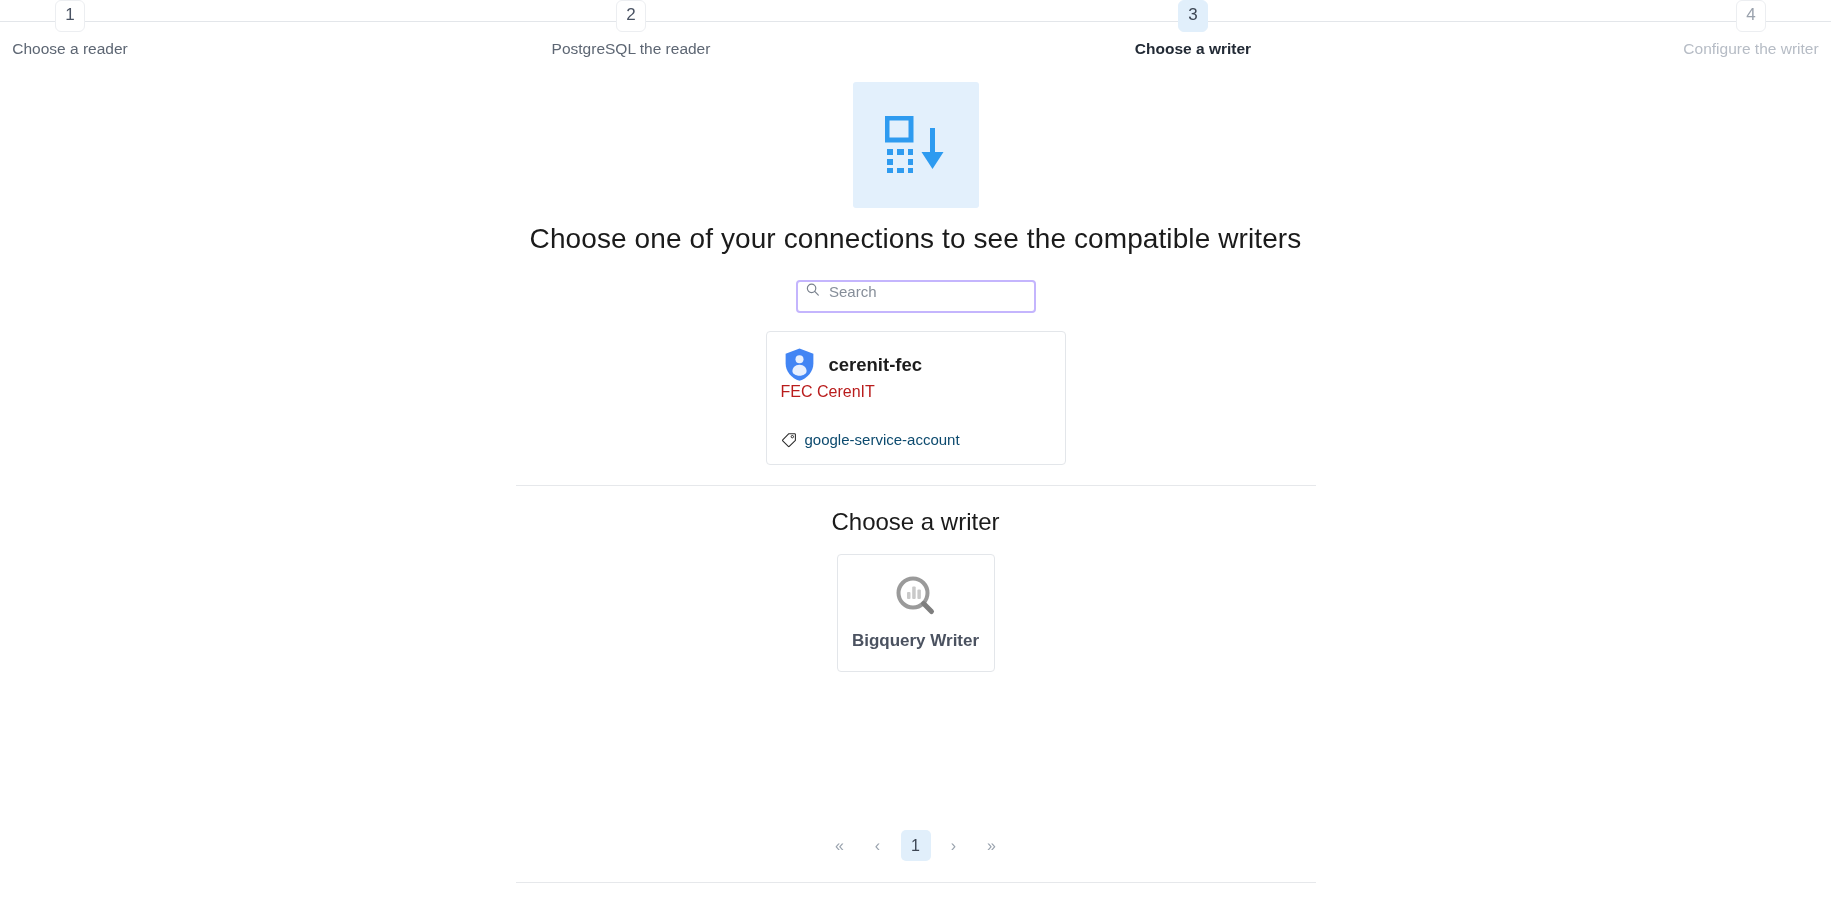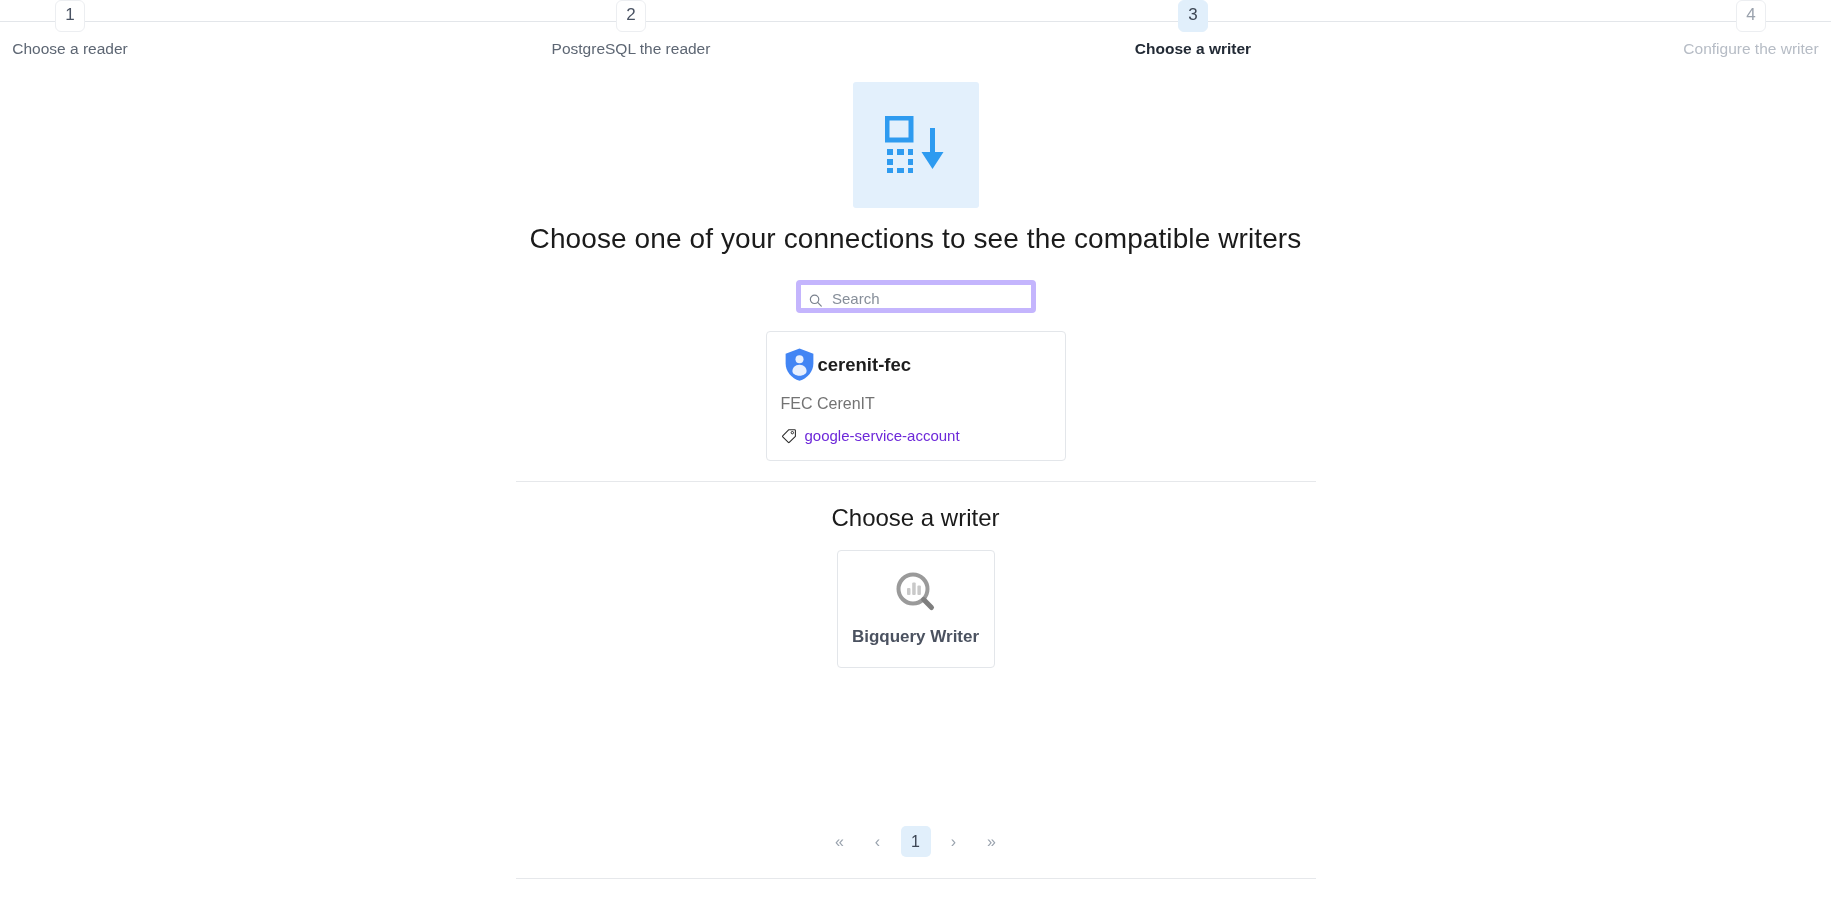--- a/index.html
+++ b/index.html
@@ -96,25 +96,25 @@
 
   
   .search-row {
     display: flex;
     justify-content: center;
     margin-top: 25px;
   }
   .search-box {
     width: 240px;
     height: 33px;
-    border: 5px solid #c4b5fd;
+    border: 2px solid #c4b5fd;
     border-radius: 4px;
     background: #fff;
     display: flex;
-    align-items: flex-end;
+    align-items: flex-start;
     padding: 0 8px;
     gap: 8px;
   }
   .search-box input {
     border: none;
     outline: none;
     font-size: 15px;
     font-family: "Liberation Sans", sans-serif;
     color: #3a4250;
     width: 100%;
@@ -132,38 +132,39 @@
     width: 300px;
     border: 1px solid #e3e6ea;
     border-radius: 4px;
     background: #fff;
     padding: 14px 14px 16px;
     cursor: pointer;
   }
   .conn-head {
     display: flex;
     align-items: center;
+    gap: 11px;
   }
   .conn-name {
     font-size: 18.5px;
     font-weight: bold;
     color: #1d1d1d;
   }
   .conn-desc {
-    margin-top: 12px;
+    margin-top: 0;
     font-size: 16px;
-    color: #737373;
+    color: #b91c1c;
   }
   .conn-tag {
-    margin-top: 14px;
+    margin-top: 30px;
     display: flex;
     align-items: center;
     gap: 8px;
     font-size: 15px;
-    color: #6d28d9;
+    color: #0c4a6e;
   }
 
   
   .divider {
     width: 800px;
     height: 1px;
     background: #e6e8eb;
     margin: 20px auto 0;
   }
 

